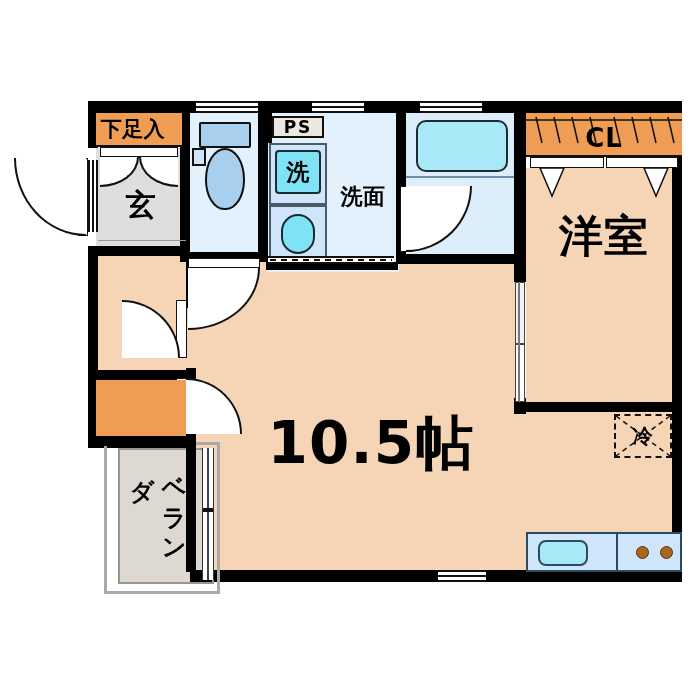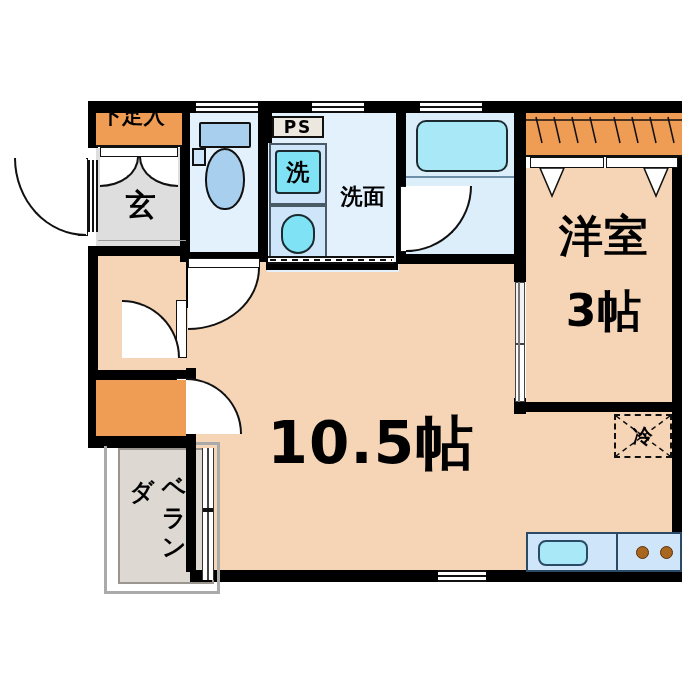--- a/index.html
+++ b/index.html
@@ -198,21 +198,21 @@
 
   <div class="abs wall" style="left:88px; top:436px; width:100px; height:10px;"></div>
 
   <div class="abs window" style="left:196px; top:101px; width:62px; height:12px;"></div>
   <div class="abs window" style="left:312px; top:101px; width:52px; height:12px;"></div>
   <div class="abs window" style="left:420px; top:101px; width:62px; height:12px;"></div>
   <div class="abs window" style="left:438px; top:570px; width:48px; height:12px;"></div>
   <div class="abs window-v" style="left:88px; top:160px; width:10px; height:72px;"></div>
 
   <div class="abs fill-closet" style="left:96px; top:113px; width:86px; height:34px; border-bottom:2px solid #111;"></div>
-  <div class="abs lbl lbl-sm" style="left:96px; top:99px; width:74px; height:34px;">下足入</div>
+  <div class="abs lbl lbl-sm" style="left:96px; top:113px; width:74px; height:34px;font-family:Liberation Mono, monospace;">下足入</div>
 
   <div class="abs door-panel" style="left:100px; top:147px; width:78px; height:10px;"></div>
   <div class="abs" style="left:100px; top:157px; width:39px; height:30px; border-right:2px solid #111; border-bottom:2px solid #111; border-radius:0 0 100% 0; background:#fff;"></div>
   <div class="abs" style="left:139px; top:157px; width:39px; height:30px; border-left:2px solid #111; border-bottom:2px solid #111; border-radius:0 0 0 100%; background:#fff;"></div>
 
   <div class="abs lbl lbl-md" style="left:96px; top:185px; width:90px; height:40px; font-size:30px;">玄</div>
 
   <div class="abs" style="left:98px; top:240px; width:88px; height:0; border-top:1px solid #9a9a9a;"></div>
 
   <div class="abs door-panel" style="left:78px; top:158px; width:10px; height:78px; background:#fff; border:1px solid #111;"></div>
@@ -254,32 +254,32 @@
       <line x1="10" y1="4" x2="16" y2="30" stroke="#111" stroke-width="1.5"></line>
       <line x1="28" y1="4" x2="34" y2="30" stroke="#111" stroke-width="1.5"></line>
       <line x1="46" y1="4" x2="52" y2="30" stroke="#111" stroke-width="1.5"></line>
       <line x1="64" y1="4" x2="70" y2="30" stroke="#111" stroke-width="1.5"></line>
       <line x1="88" y1="4" x2="94" y2="30" stroke="#111" stroke-width="1.5"></line>
       <line x1="106" y1="4" x2="112" y2="30" stroke="#111" stroke-width="1.5"></line>
       <line x1="124" y1="4" x2="130" y2="30" stroke="#111" stroke-width="1.5"></line>
       <line x1="142" y1="4" x2="148" y2="30" stroke="#111" stroke-width="1.5"></line>
     </svg>
   </div>
+  <div class="abs lbl lbl-cl" style="left:526px; top:122px; width:156px; height:32px;">CL</div>
 
   <div class="abs door-panel" style="left:530px; top:157px; width:74px; height:11px;"></div>
   <div class="abs door-panel" style="left:606px; top:157px; width:72px; height:11px;"></div>
   <div class="hatch" style="left:526px; top:168px; width:156px; height:30px;">
     <svg width="156" height="30" viewBox="0 0 156 30">
       <polygon points="14,0 38,0 26,28" fill="#ffffff" stroke="#111" stroke-width="1.5"></polygon>
       <polygon points="118,0 142,0 130,28" fill="#ffffff" stroke="#111" stroke-width="1.5"></polygon>
     </svg>
   </div>
 
   <div class="abs lbl lbl-room" style="left:526px; top:210px; width:156px; height:52px;">洋室</div>
-  <div class="abs lbl lbl-room2" style="left:526px; top:285px; width:156px; height:52px;">3帖</div>
 
   <div class="abs slider" style="left:515px; top:282px; width:10px; height:62px; background:#f2f2f2;"></div>
   <div class="abs slider" style="left:515px; top:344px; width:10px; height:58px; background:#ffffff;"></div>
   <div class="abs" style="left:518px; top:282px; width:2px; height:120px; background:#777;"></div>
 
   <div class="abs lbl lbl-ldk2" style="left:240px; top:412px; width:262px; height:62px; font-size:58px;">10.5帖</div>
 
   <div class="abs door-panel" style="left:176px; top:300px; width:11px; height:58px;"></div>
   <div class="abs" style="left:122px; top:300px; width:58px; height:58px; border:2px solid #111; border-bottom:none; border-left:none; border-radius:0 100% 0 0; background:#fff;"></div>
 

